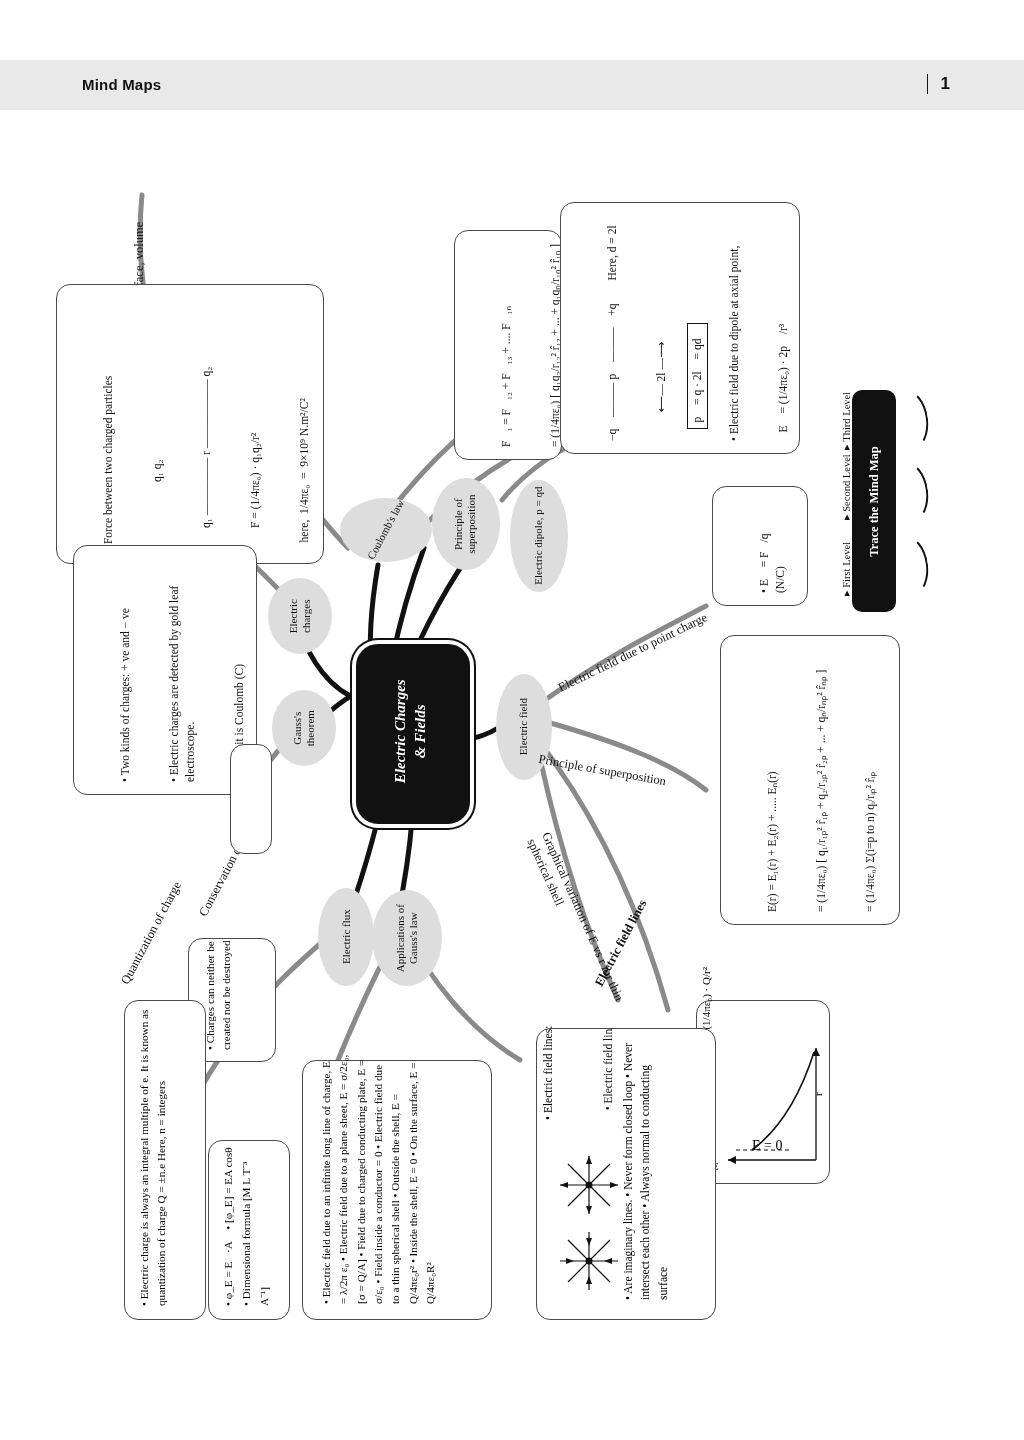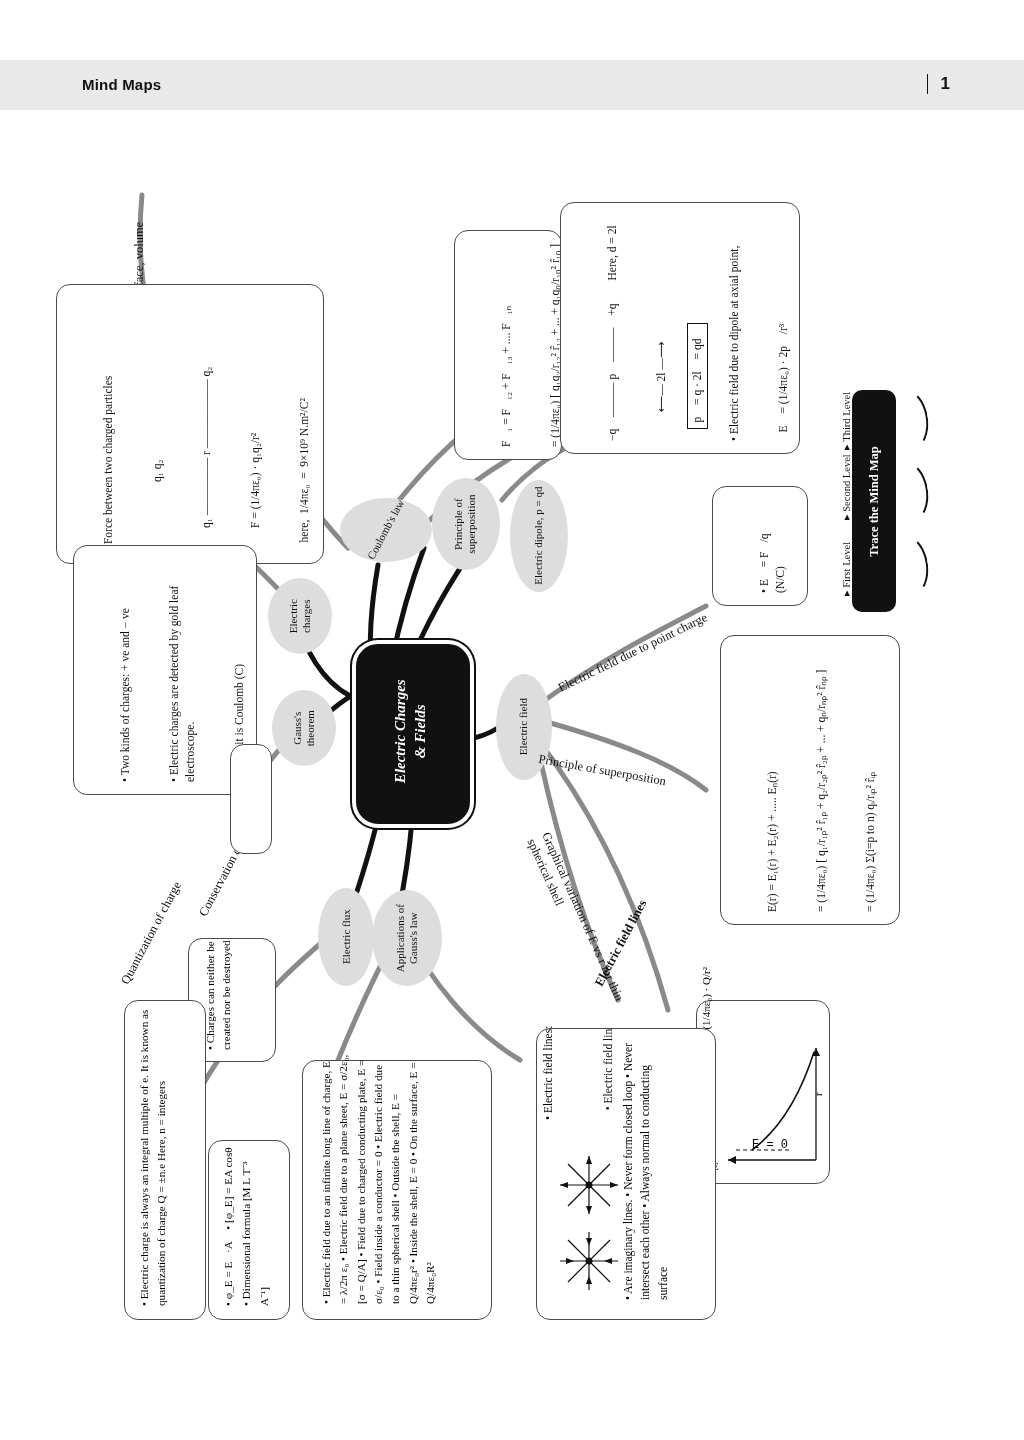--- a/index.html
+++ b/index.html
@@ -347,21 +347,21 @@
       <line x1="110" y1="130" x2="110" y2="18" stroke="#111" stroke-width="1.3"></line>
       <polygon points="22,130 30,126 30,134" fill="#111"></polygon>
       <polygon points="110,18 106,26 114,26" fill="#111"></polygon>
       <path d="M108,22 C96,60 78,96 46,120" stroke="#111" stroke-width="1.6" fill="none"></path>
       <line x1="30" y1="120" x2="84" y2="120" stroke="#111" stroke-width="1.1" stroke-dasharray="4 3"></line>
     </svg>
   </div>
   <div style="position:absolute; left:700px; top:1048px; transform:rotate(-90deg); transform-origin:0 0; font-size:11px;">E = (1/4πε₀) · Q/r²</div>
   <div style="position:absolute; left:712px; top:1160px; font-size:11px;">E</div>
   <div style="position:absolute; left:812px; top:1096px; transform:rotate(-90deg); transform-origin:0 0; font-size:11px;">r</div>
-  <div style="position:absolute; left:752px; top:1138px; font-size:12px;font-family:Liberation Mono, monospace;">E = 0</div>
+  <div style="position:absolute; left:752px; top:1138px; font-size:14px;">E = 0</div>
 
   <div class="node" style="left:536px; top:1028px; width:180px; height:292px; padding:10px 12px; font-size:11.5px;">
     <span class="t" style="transform:rotate(-90deg); display:inline-block;">• Electric field lines:</span>
   </div>
   <div style="position:absolute; left:542px; top:1120px; width:300px; height:30px; transform:rotate(-90deg); transform-origin:0 0; font-size:11.5px;">• Electric field lines:</div>
   <div style="position:absolute; left:620px; top:1300px; width:270px; transform:rotate(-90deg); transform-origin:0 0; font-size:11.5px; line-height:1.5;">
     <span class="t">• Are imaginary lines.</span>
     <span class="t">• Never form closed loop</span>
     <span class="t">• Never intersect each other</span>
     <span class="t">• Always normal to conducting surface</span>

